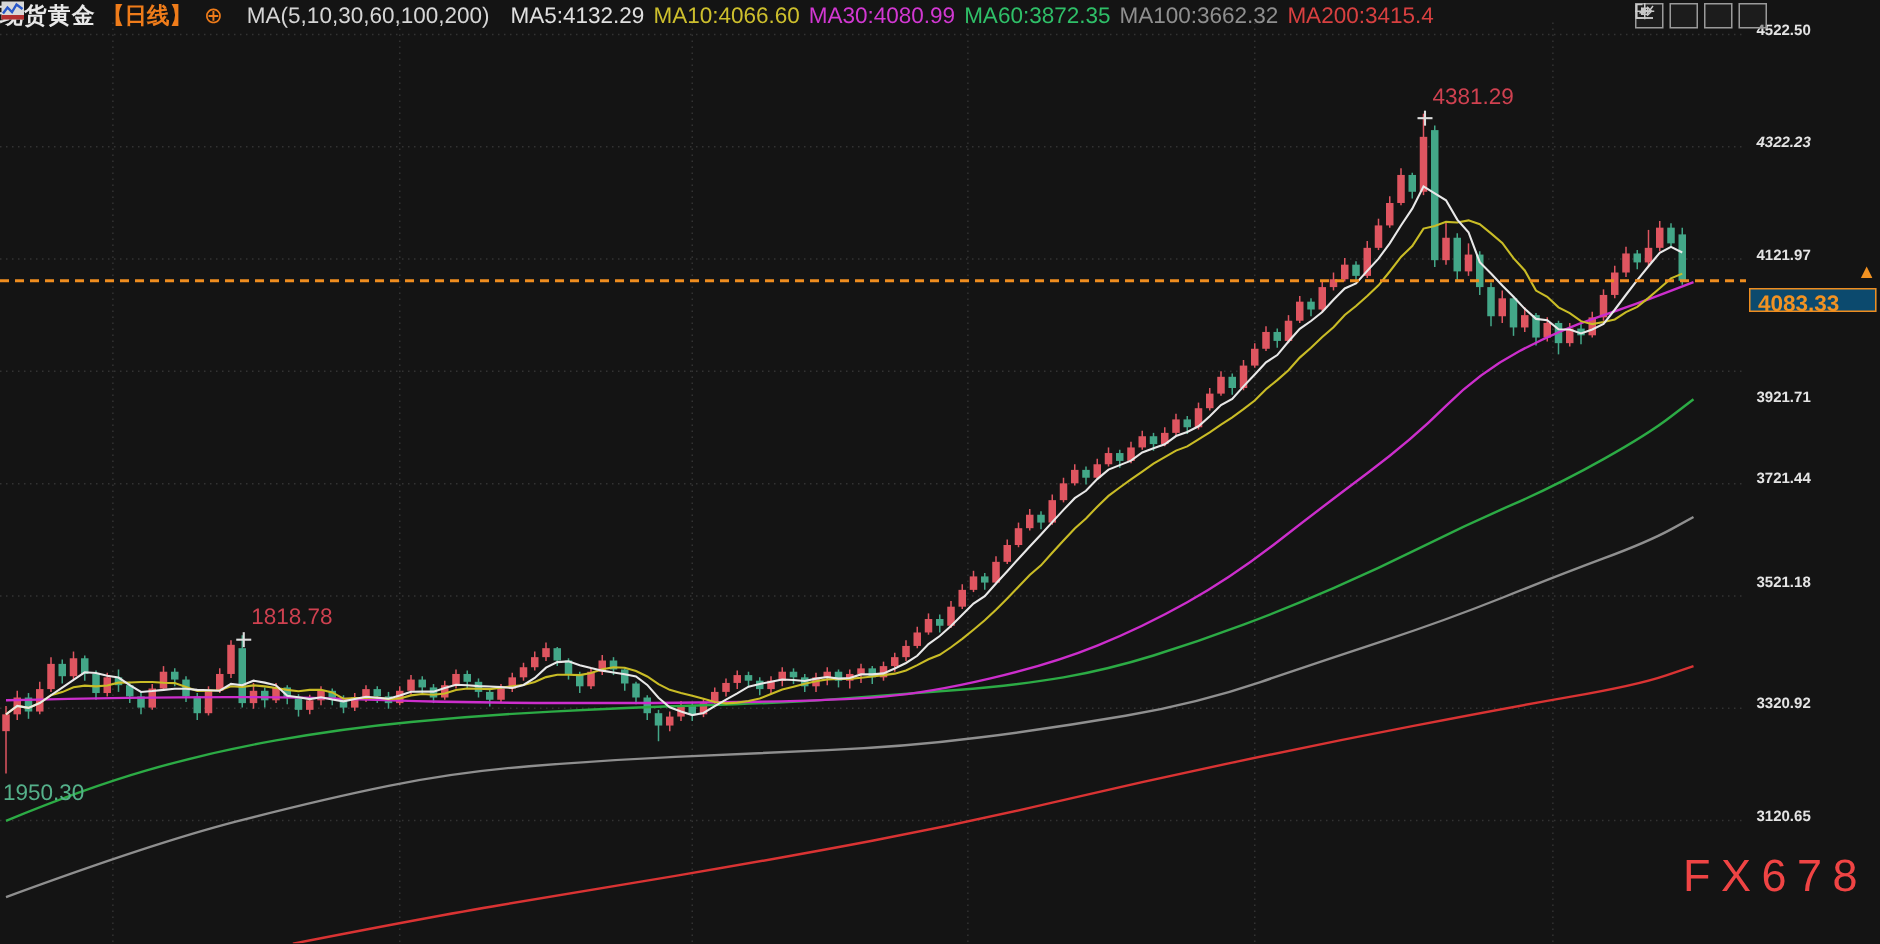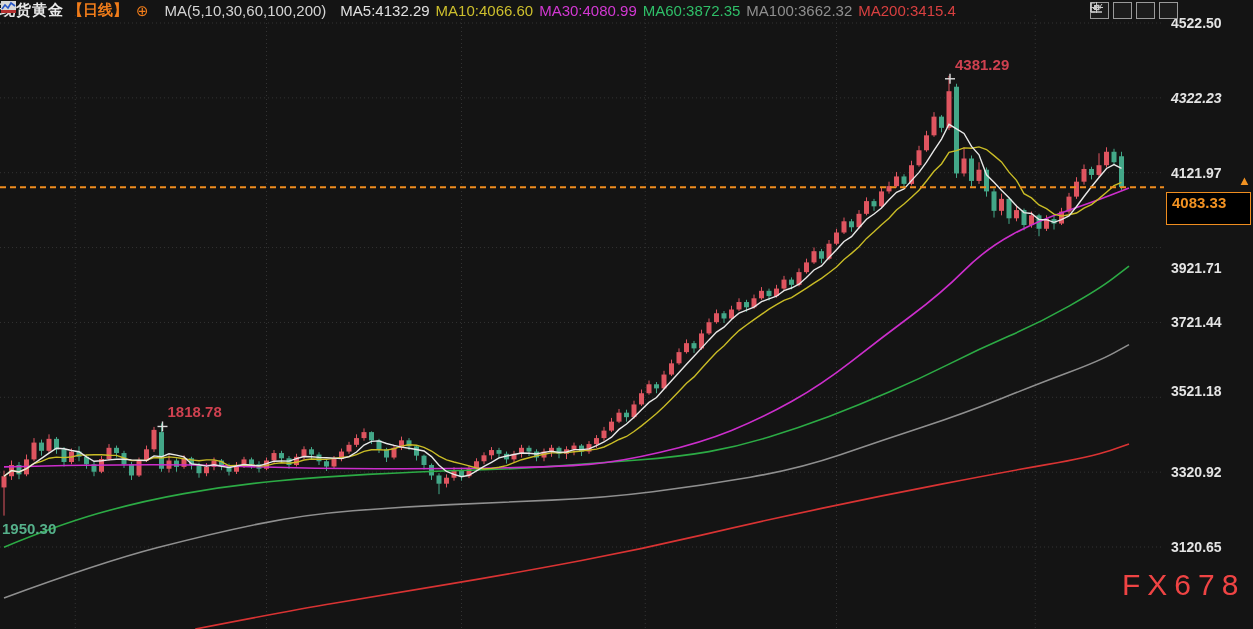--- a/index.html
+++ b/index.html
@@ -9,25 +9,25 @@
   .topbar{position:absolute;left:0;top:0;height:20px;display:flex;align-items:center;gap:8px;
           font-size:15px;white-space:nowrap;z-index:5;}
   .sym{color:#e8e8e8;font-weight:bold;letter-spacing:1px;}
   .period{color:#ef7c1a;font-weight:bold;}
   .plus-ic{color:#ef7c1a;font-size:15px;line-height:1;}
   .magroup{color:#d5d5d5;}
   .mav{margin-left:6px;}
   .toolbar{position:absolute;top:2px;left:1090px;display:flex;gap:4px;z-index:6;}
   .tbtn{width:17px;height:15px;border:1px solid #9a9a9a;display:flex;align-items:center;
         justify-content:center;background:rgba(40,40,40,.4);}
-  .yaxis-label{position:absolute;left:1171px;width:78px;font-size:14px;font-weight:bold;
+  .yaxis-label{position:absolute;left:1171px;width:78px;font-size:10px;font-weight:bold;
                color:#e4e4e4;z-index:4;}
-  .anno{position:absolute;font-size:15px;font-weight:bold;z-index:4;}
-  .pricebox{position:absolute;left:1166px;top:192px;width:85px;height:33px;border:1px solid #ef8d1f;
-            background:#000000;color:#f29222;font-size:15px;font-weight:bold;line-height:20px;
+  .anno{position:absolute;font-size:15px;font-weight:normal;z-index:4;}
+  .pricebox{position:absolute;left:1166px;top:192px;width:85px;height:16px;border:1px solid #ef8d1f;
+            background:#0c4a6e;color:#f29222;font-size:15px;font-weight:bold;line-height:20px;
             padding-left:5px;box-sizing:border-box;z-index:7;}
   .price-arrow{position:absolute;left:1238px;top:173px;color:#f29222;font-size:13px;z-index:7;}
   .watermark{position:absolute;left:1090px;top:568px;font-size:30px;color:#ef4444;
              letter-spacing:7px;z-index:3;margin-left:32px;}
   .minichart{display:inline-block;}
 </style>
 </head>
 <body>
 
 <div class="app">

